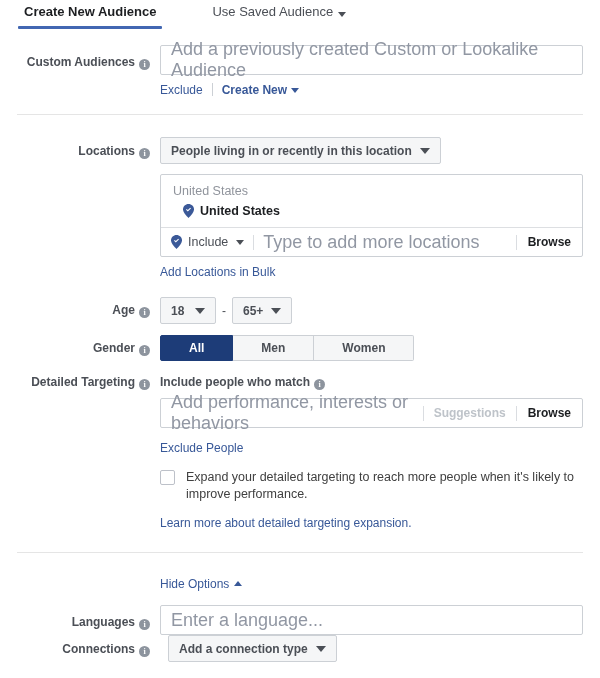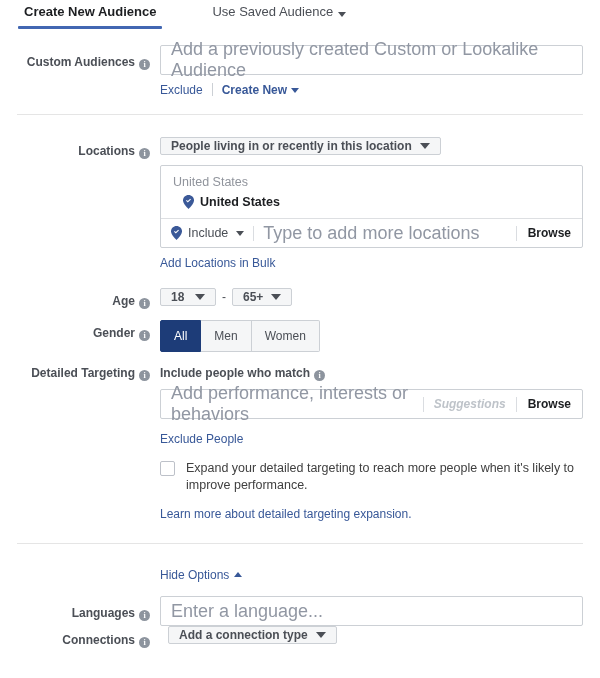--- a/index.html
+++ b/index.html
@@ -115,21 +115,21 @@
     vertical-align: -2px;
   }
 
   
   .btn {
     display: inline-flex;
     align-items: center;
     background: #f5f6f7;
     border: 1px solid #ccd0d5;
     border-radius: 2px;
-    height: 18px;
+    height: 27px;
     padding: 0 10px;
     font-size: 12px;
     font-weight: bold;
     color: #4b4f56;
     cursor: pointer;
     white-space: nowrap;
   }
   .caret {
     display: inline-block;
     width: 0; height: 0;
@@ -224,26 +224,26 @@
   .age-wrap { display: flex; align-items: center; }
   .age-dash { margin: 0 6px; color: #4b4f56; font-size: 12px; }
   .age-btn { min-width: 56px; justify-content: space-between; }
 
   
   .seg { display: inline-flex; }
   .seg-btn {
     border: 1px solid #ccd0d5;
     border-left: none;
     background: #f5f6f7;
-    height: 32px;
-    padding: 0 13px;
-    display: flex;
-    align-items: center;
-    font-size: 12px;
-    font-weight: normal;
+    height: 26px;
+    padding: 0 28px;
+    display: flex;
+    align-items: center;
+    font-size: 12px;
+    font-weight: bold;
     color: #4b4f56;
     cursor: pointer;
   }
   .seg-btn:first-child {
     border-left: 1px solid #ccd0d5;
     border-radius: 2px 0 0 2px;
   }
   .seg-btn:last-child { border-radius: 0 2px 2px 0; }
   .seg-btn.sel {
     background: #1d3c78;
@@ -268,21 +268,20 @@
     padding-left: 10px;
     background: #fff;
   }
   .dt-sugg {
     font-size: 12px;
     color: #bec3c9;
     font-weight: bold;
     padding: 0 10px;
     white-space: nowrap;
     cursor: pointer;
-    font-style: italic;
   }
   .vline {
     width: 1px; height: 15px;
     background: #dadde1;
     flex: 0 0 1px;
   }
 
   .checkrow {
     display: flex;
     align-items: flex-start;

